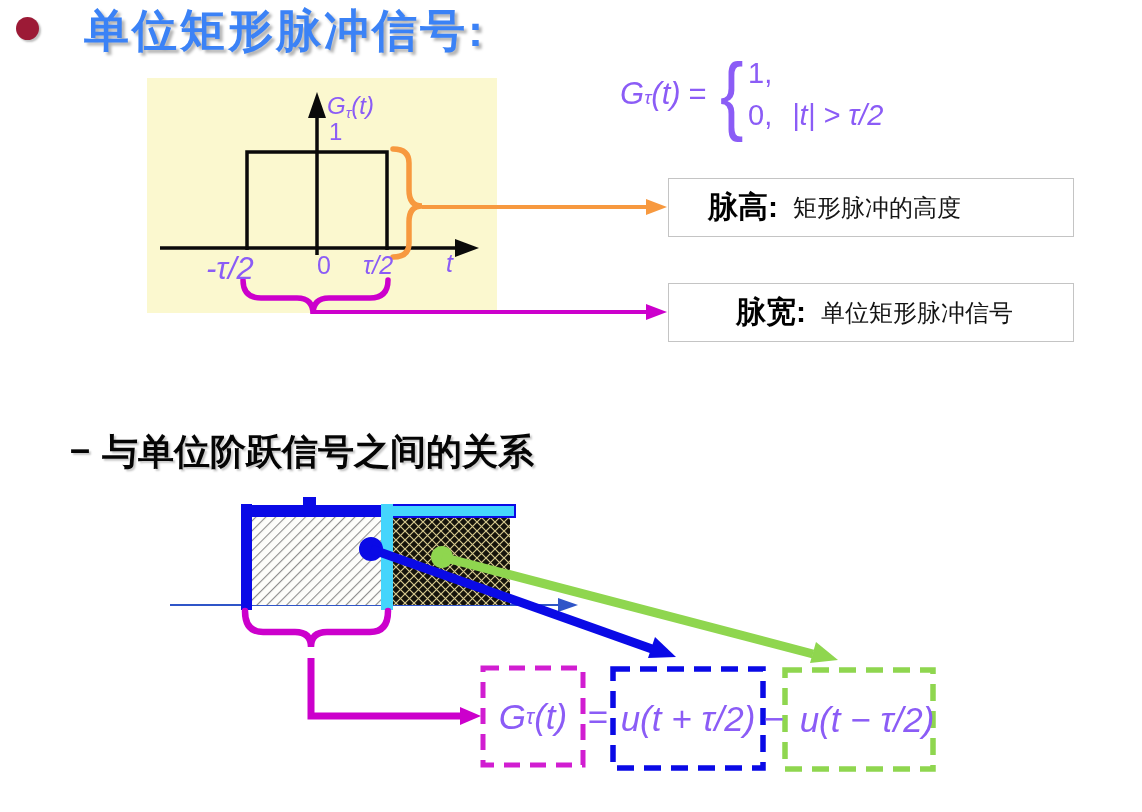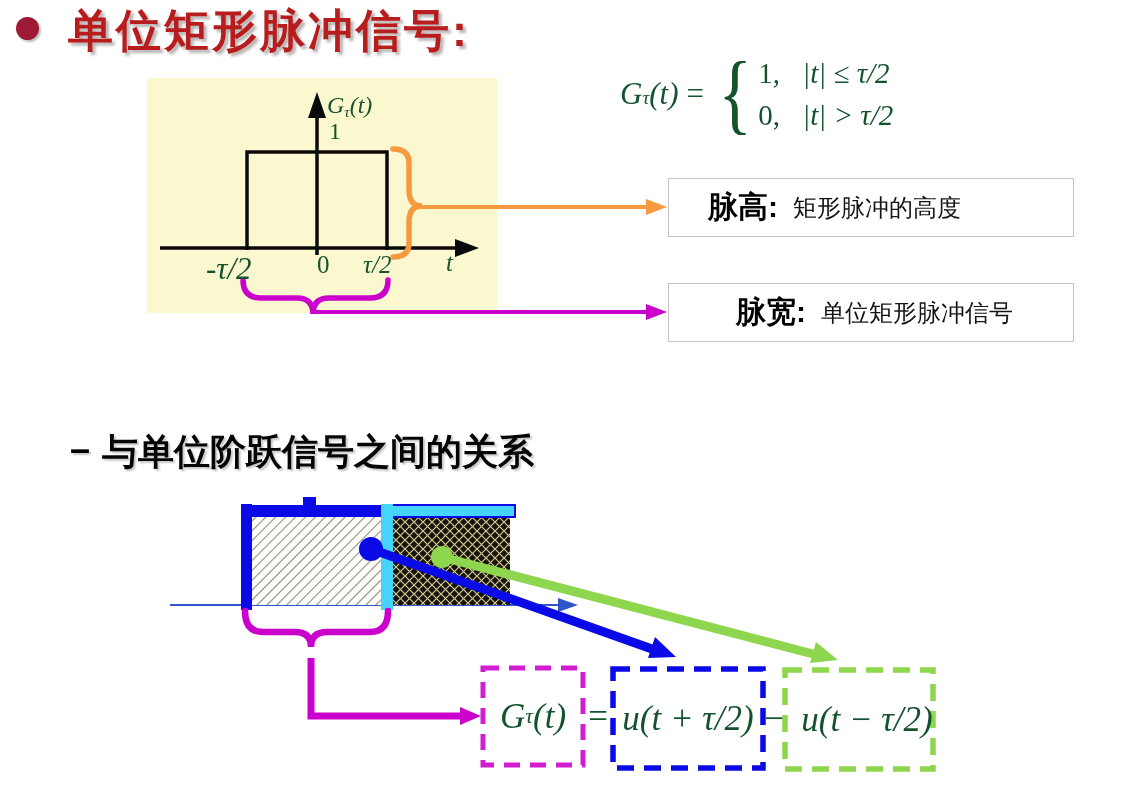--- a/index.html
+++ b/index.html
@@ -10,26 +10,26 @@
   }
   .txt{position:absolute;z-index:2;white-space:nowrap;}
   svg.shapes{position:absolute;left:0;top:0;z-index:1;}
 
   
   .bullet{
     position:absolute;left:16px;top:17px;width:23px;height:23px;border-radius:50%;
     background:#9C1A36;box-shadow:2px 2px 2px rgba(0,0,0,.25);z-index:2;
   }
   .page-title{
-    left:68px;top:1px;font-size:45px;font-weight:bold;letter-spacing:3px;
-    color:#b91c1c;text-shadow:3px 3px 3px rgba(0,0,0,.30);
+    left:84px;top:1px;font-size:45px;font-weight:bold;letter-spacing:3px;
+    color:#3b82f6;text-shadow:3px 3px 3px rgba(0,0,0,.30);
   }
 
   
-  .math{font-family:Liberation Serif, serif;color:#14532d;}
+  .math{font-family:Liberation Sans, sans-serif;color:#8b5cf6;}
   .it{font-style:italic;}
   .sub{font-size:.62em;font-style:italic;vertical-align:-0.28em;}
 
   
   .f1{left:620px;top:52px;display:flex;align-items:center;z-index:2;}
   .f1-lhs{font-size:31px;display:flex;align-items:baseline;}
   .f1-eq{margin:0 10px 0 8px;font-style:normal;}
   .f1-brace{font-size:88px;line-height:84px;transform:scaleX(.8);font-weight:300;}
   .f1-cases{display:flex;flex-direction:column;gap:9px;margin-left:2px;font-size:29px;}
   .f1-row{display:flex;align-items:baseline;}
@@ -145,21 +145,20 @@
   <span class="f1-lhs">
     <span class="it">G</span>
     <span class="sub">τ</span>
     <span class="it">(t)</span>
     <span class="f1-eq">=</span>
   </span>
   <span class="f1-brace">{</span>
   <span class="f1-cases">
     <span class="f1-row">
       <span class="f1-val">1,</span>
-      <span class="f1-cond">|t| ≤ τ/2</span>
     </span>
     <span class="f1-row">
       <span class="f1-val">0,</span>
       <span class="f1-cond">|t| &gt; τ/2</span>
     </span>
   </span>
 </div>
 
 <div class="txt g-axis-label math">
   <span class="it">G</span><span class="sub">τ</span><span class="it">(t)</span>

